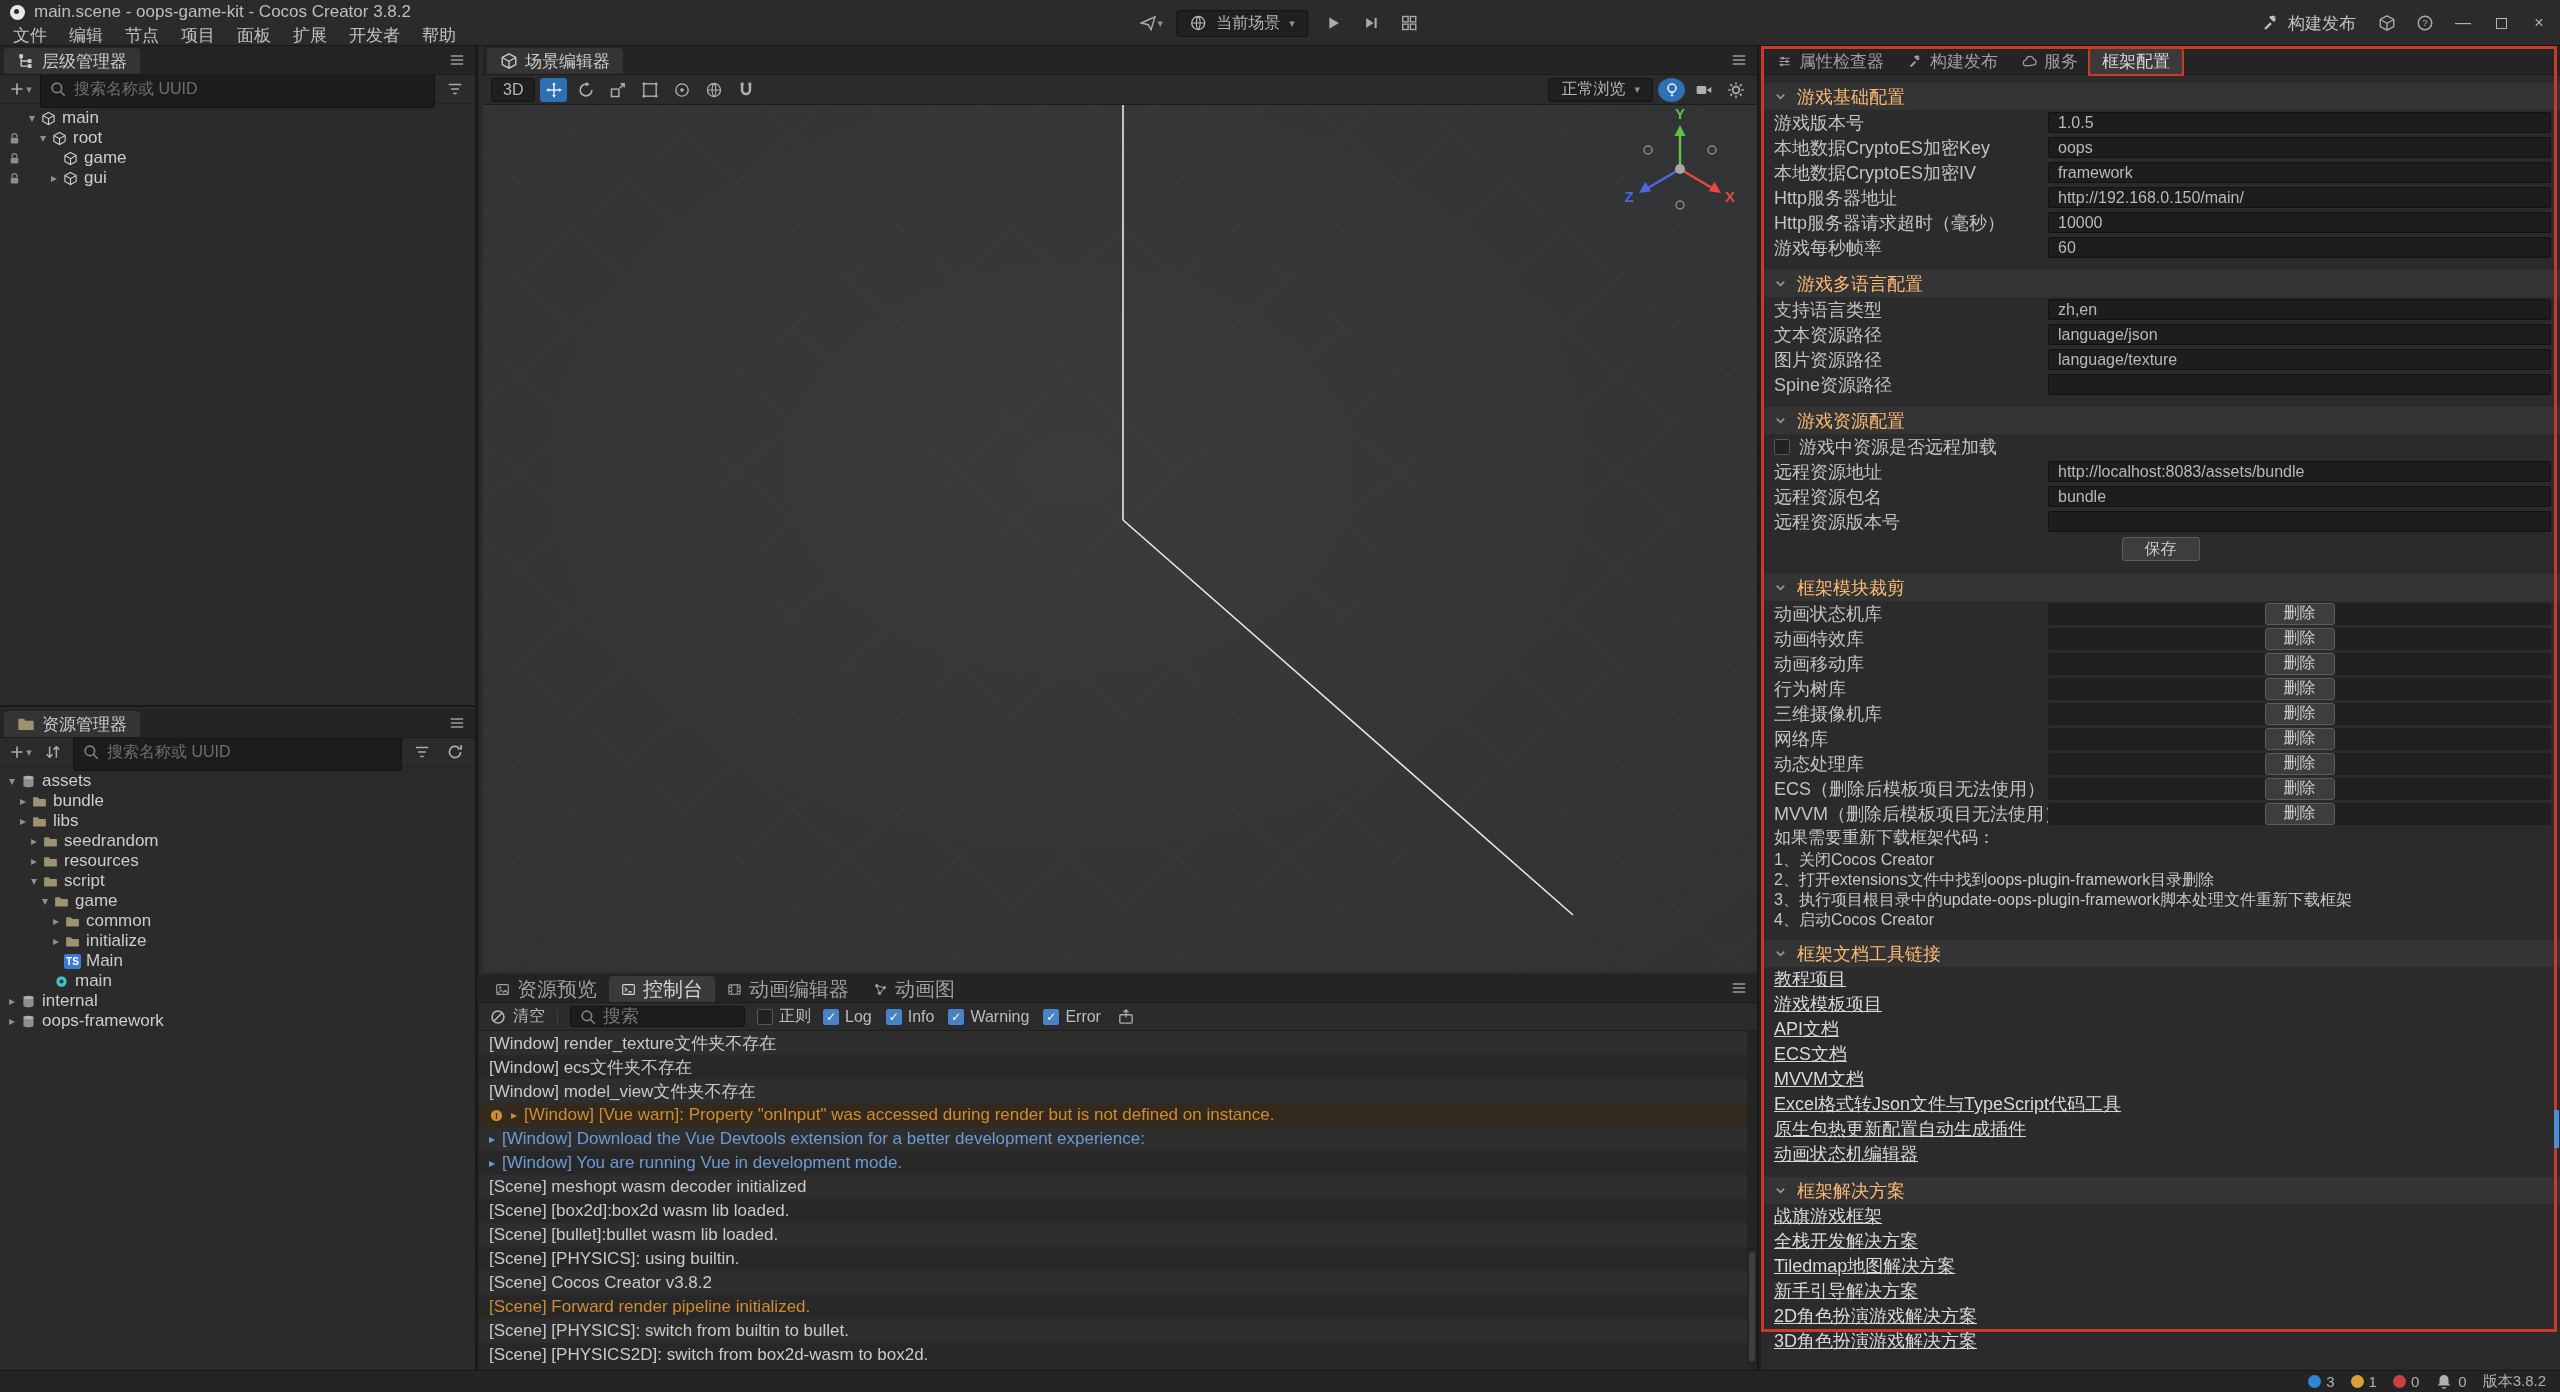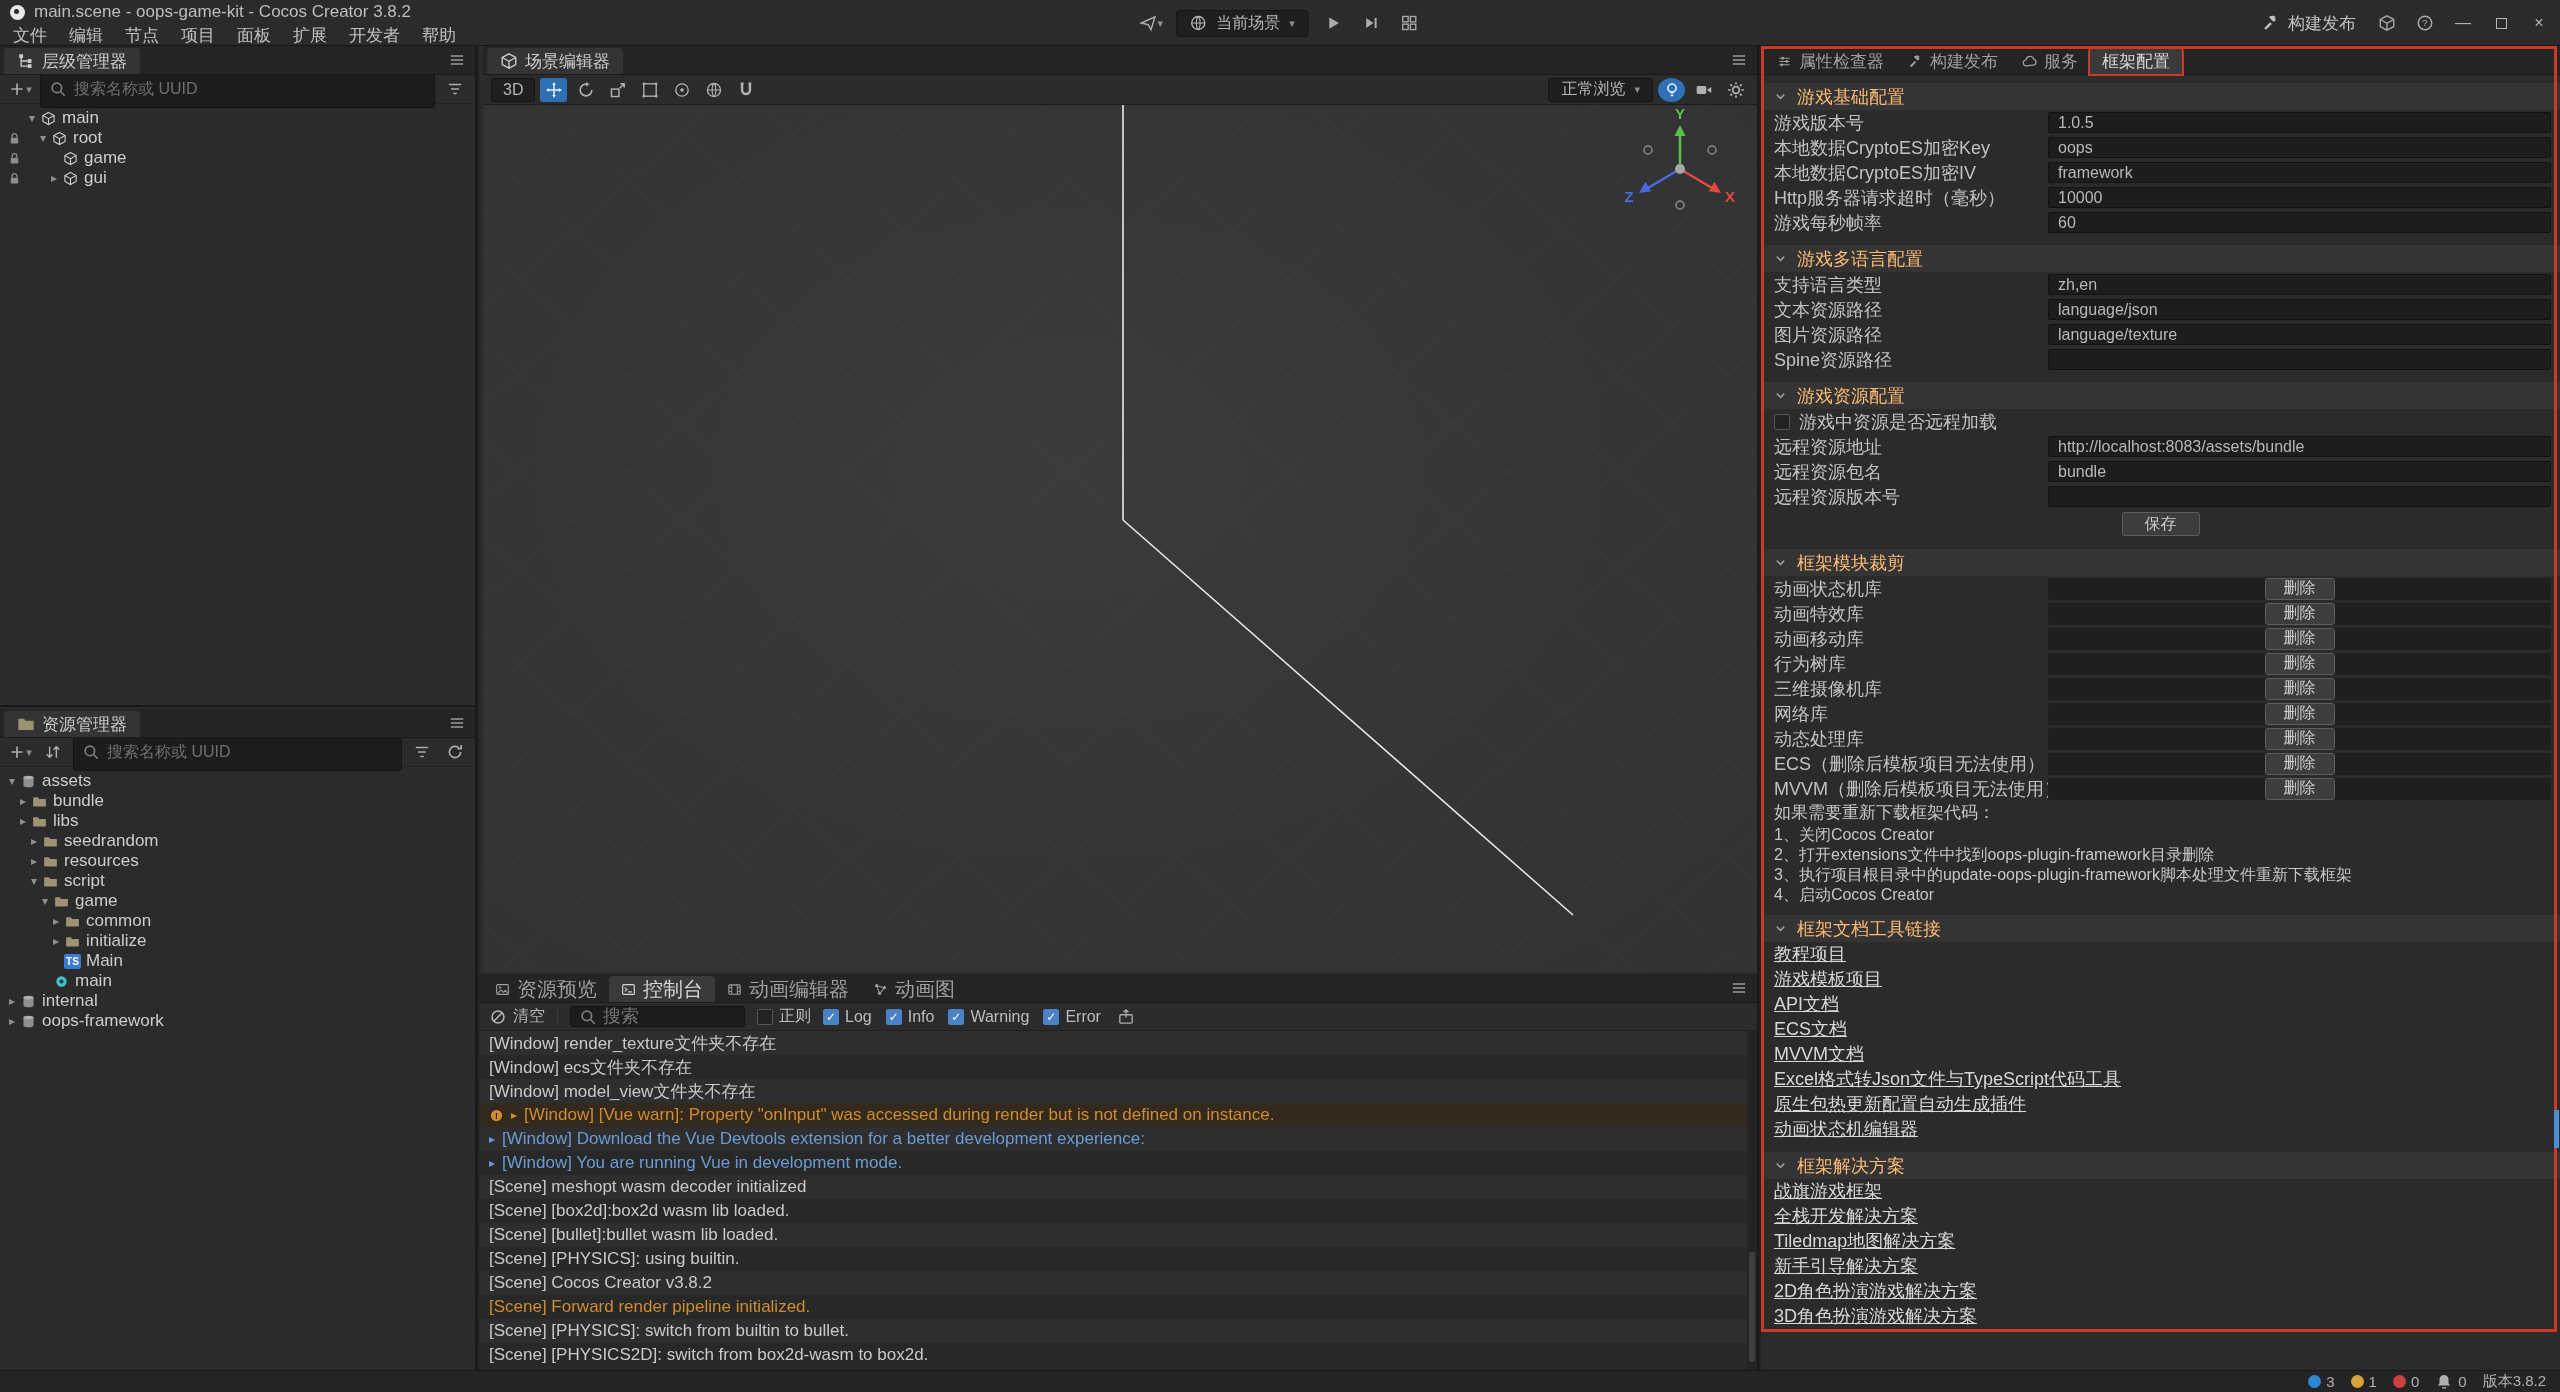--- a/index.html
+++ b/index.html
@@ -835,20 +835,26 @@
           <input class="text-input" value="oops" style="">
         </div>
       </div>
       <div class="form-row">
         <div class="form-label">本地数据CryptoES加密IV</div>
         <div class="form-value">
           <input class="text-input" value="framework" style="">
         </div>
       </div>
       <div class="form-row">
+        <div class="form-label">Http服务器地址</div>
+        <div class="form-value">
+          <input class="text-input" value="http://192.168.0.150/main/" style="">
+        </div>
+      </div>
+      <div class="form-row">
         <div class="form-label">Http服务器请求超时（毫秒）</div>
         <div class="form-value">
           <input class="text-input" value="10000" style="">
         </div>
       </div>
       <div class="form-row">
         <div class="form-label">游戏每秒帧率</div>
         <div class="form-value">
           <input class="text-input" value="60" style="">
         </div>

